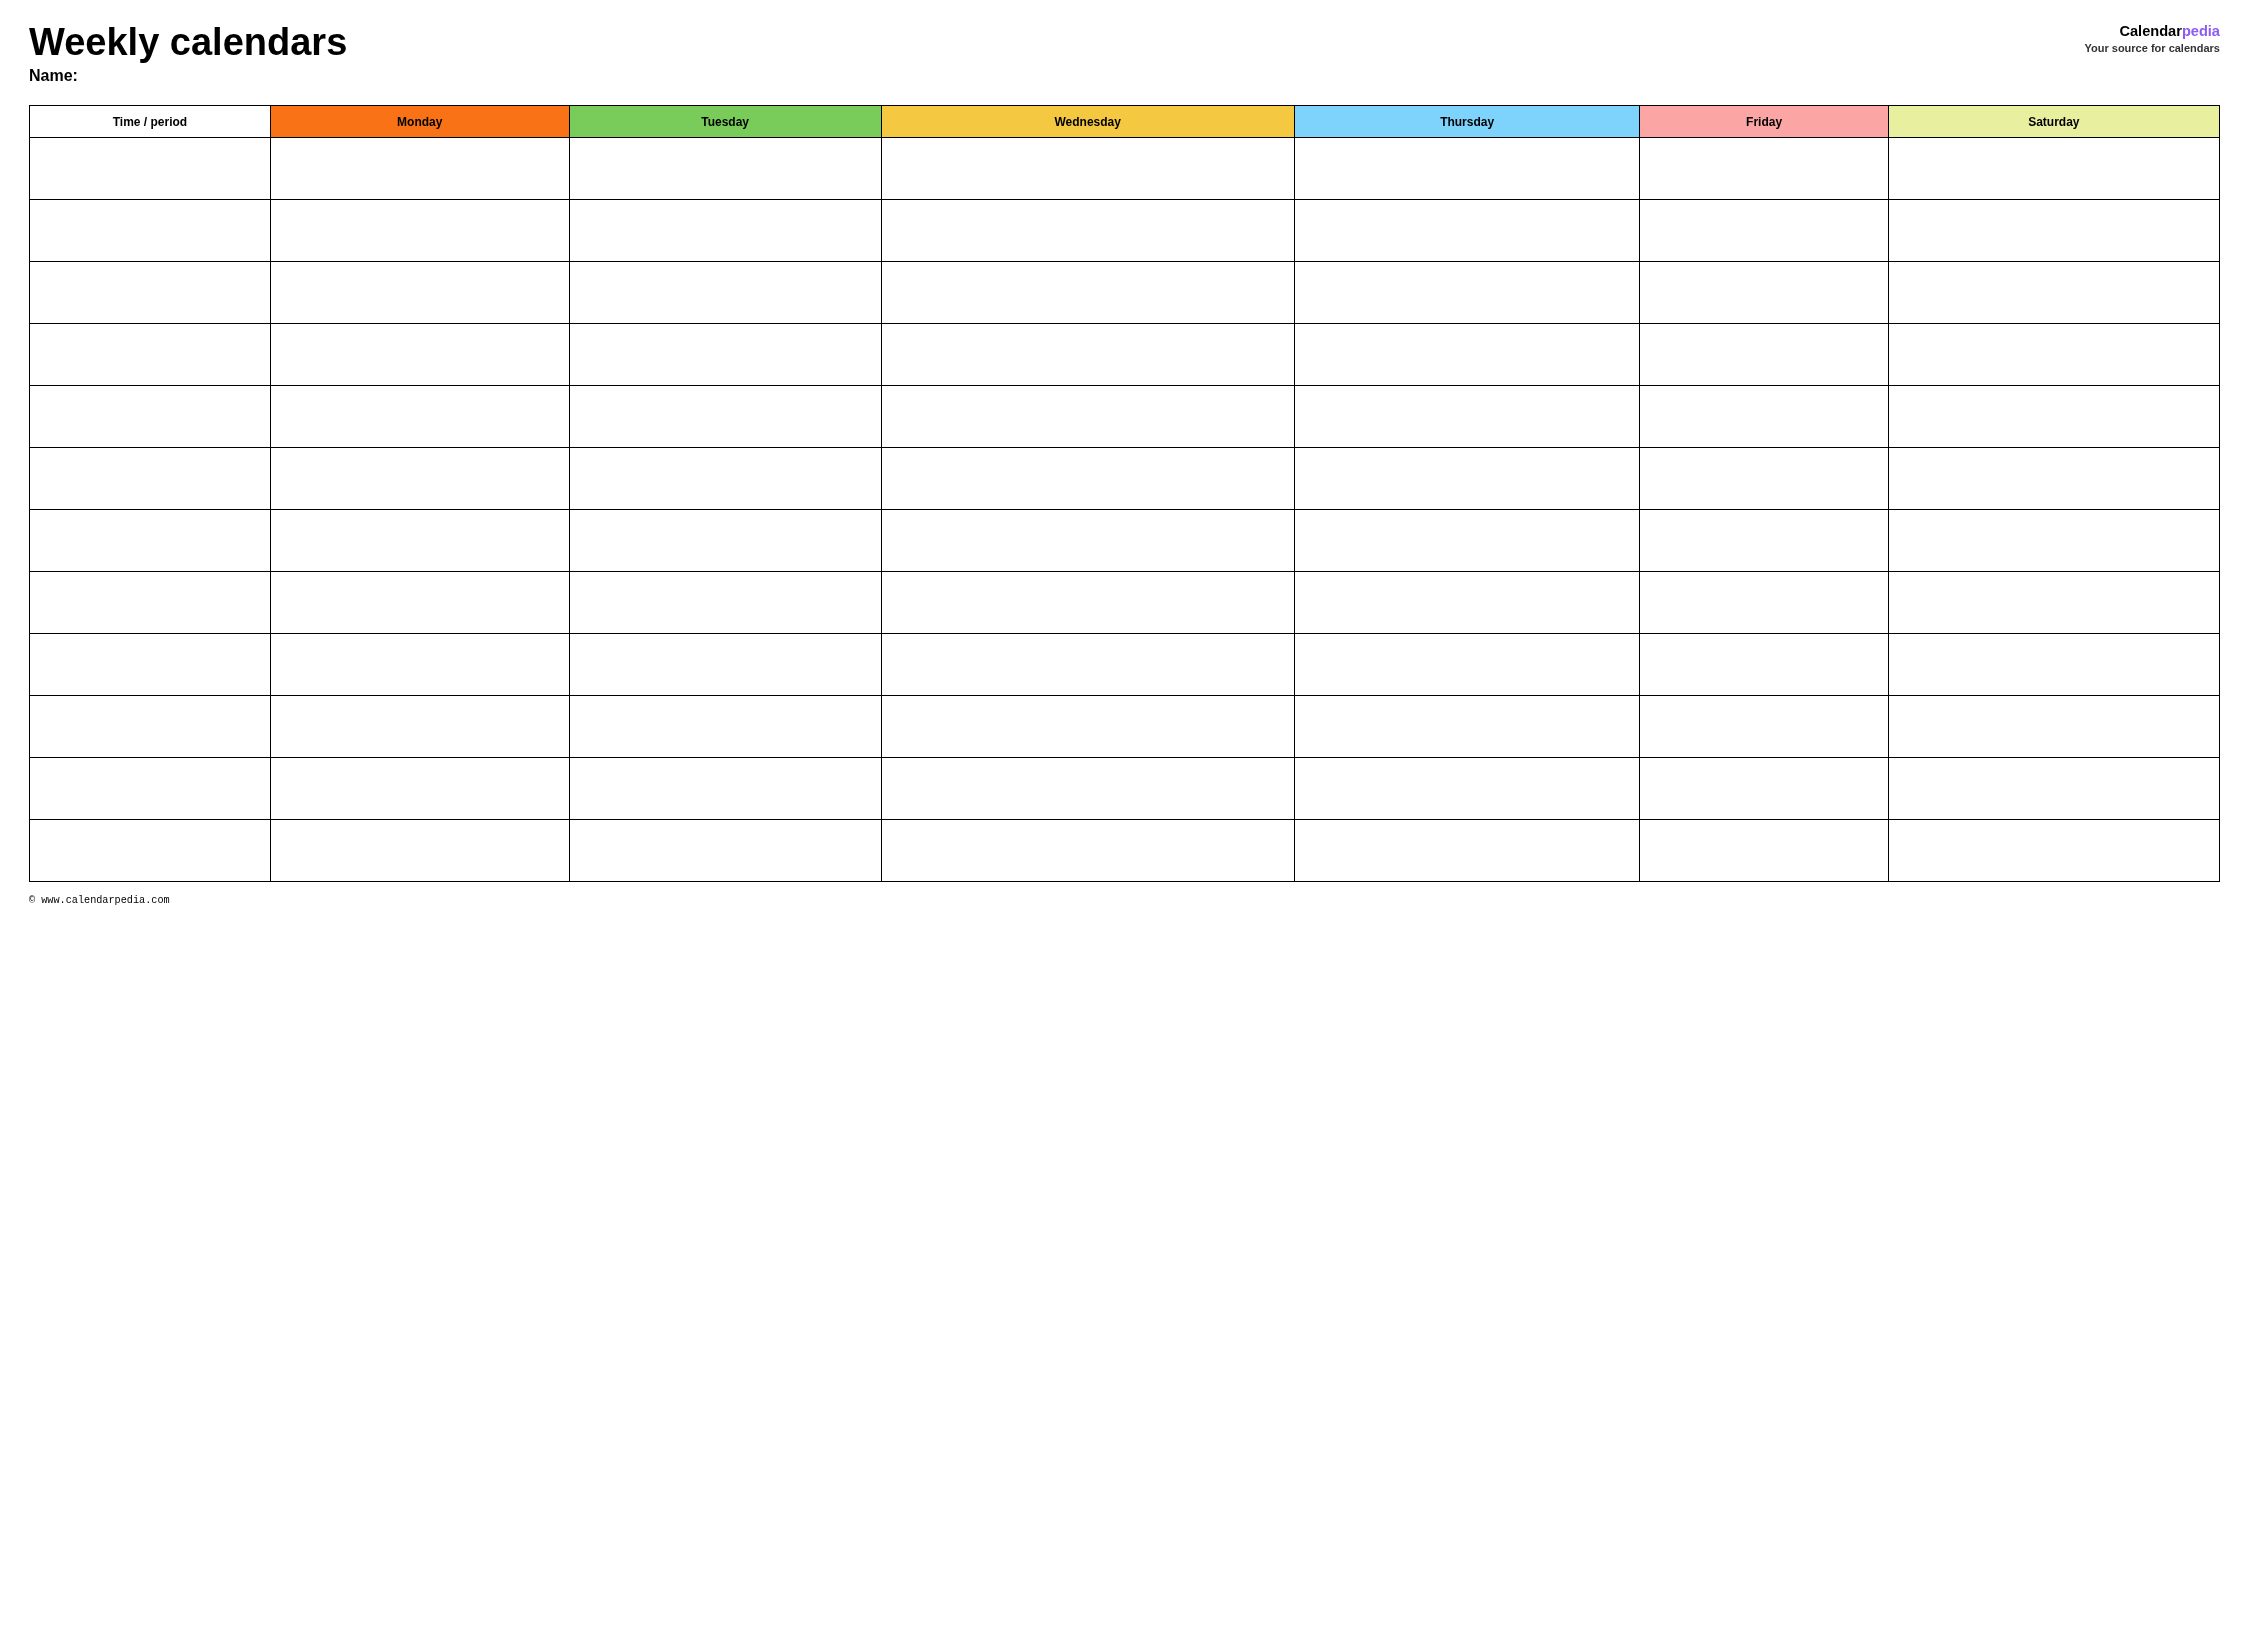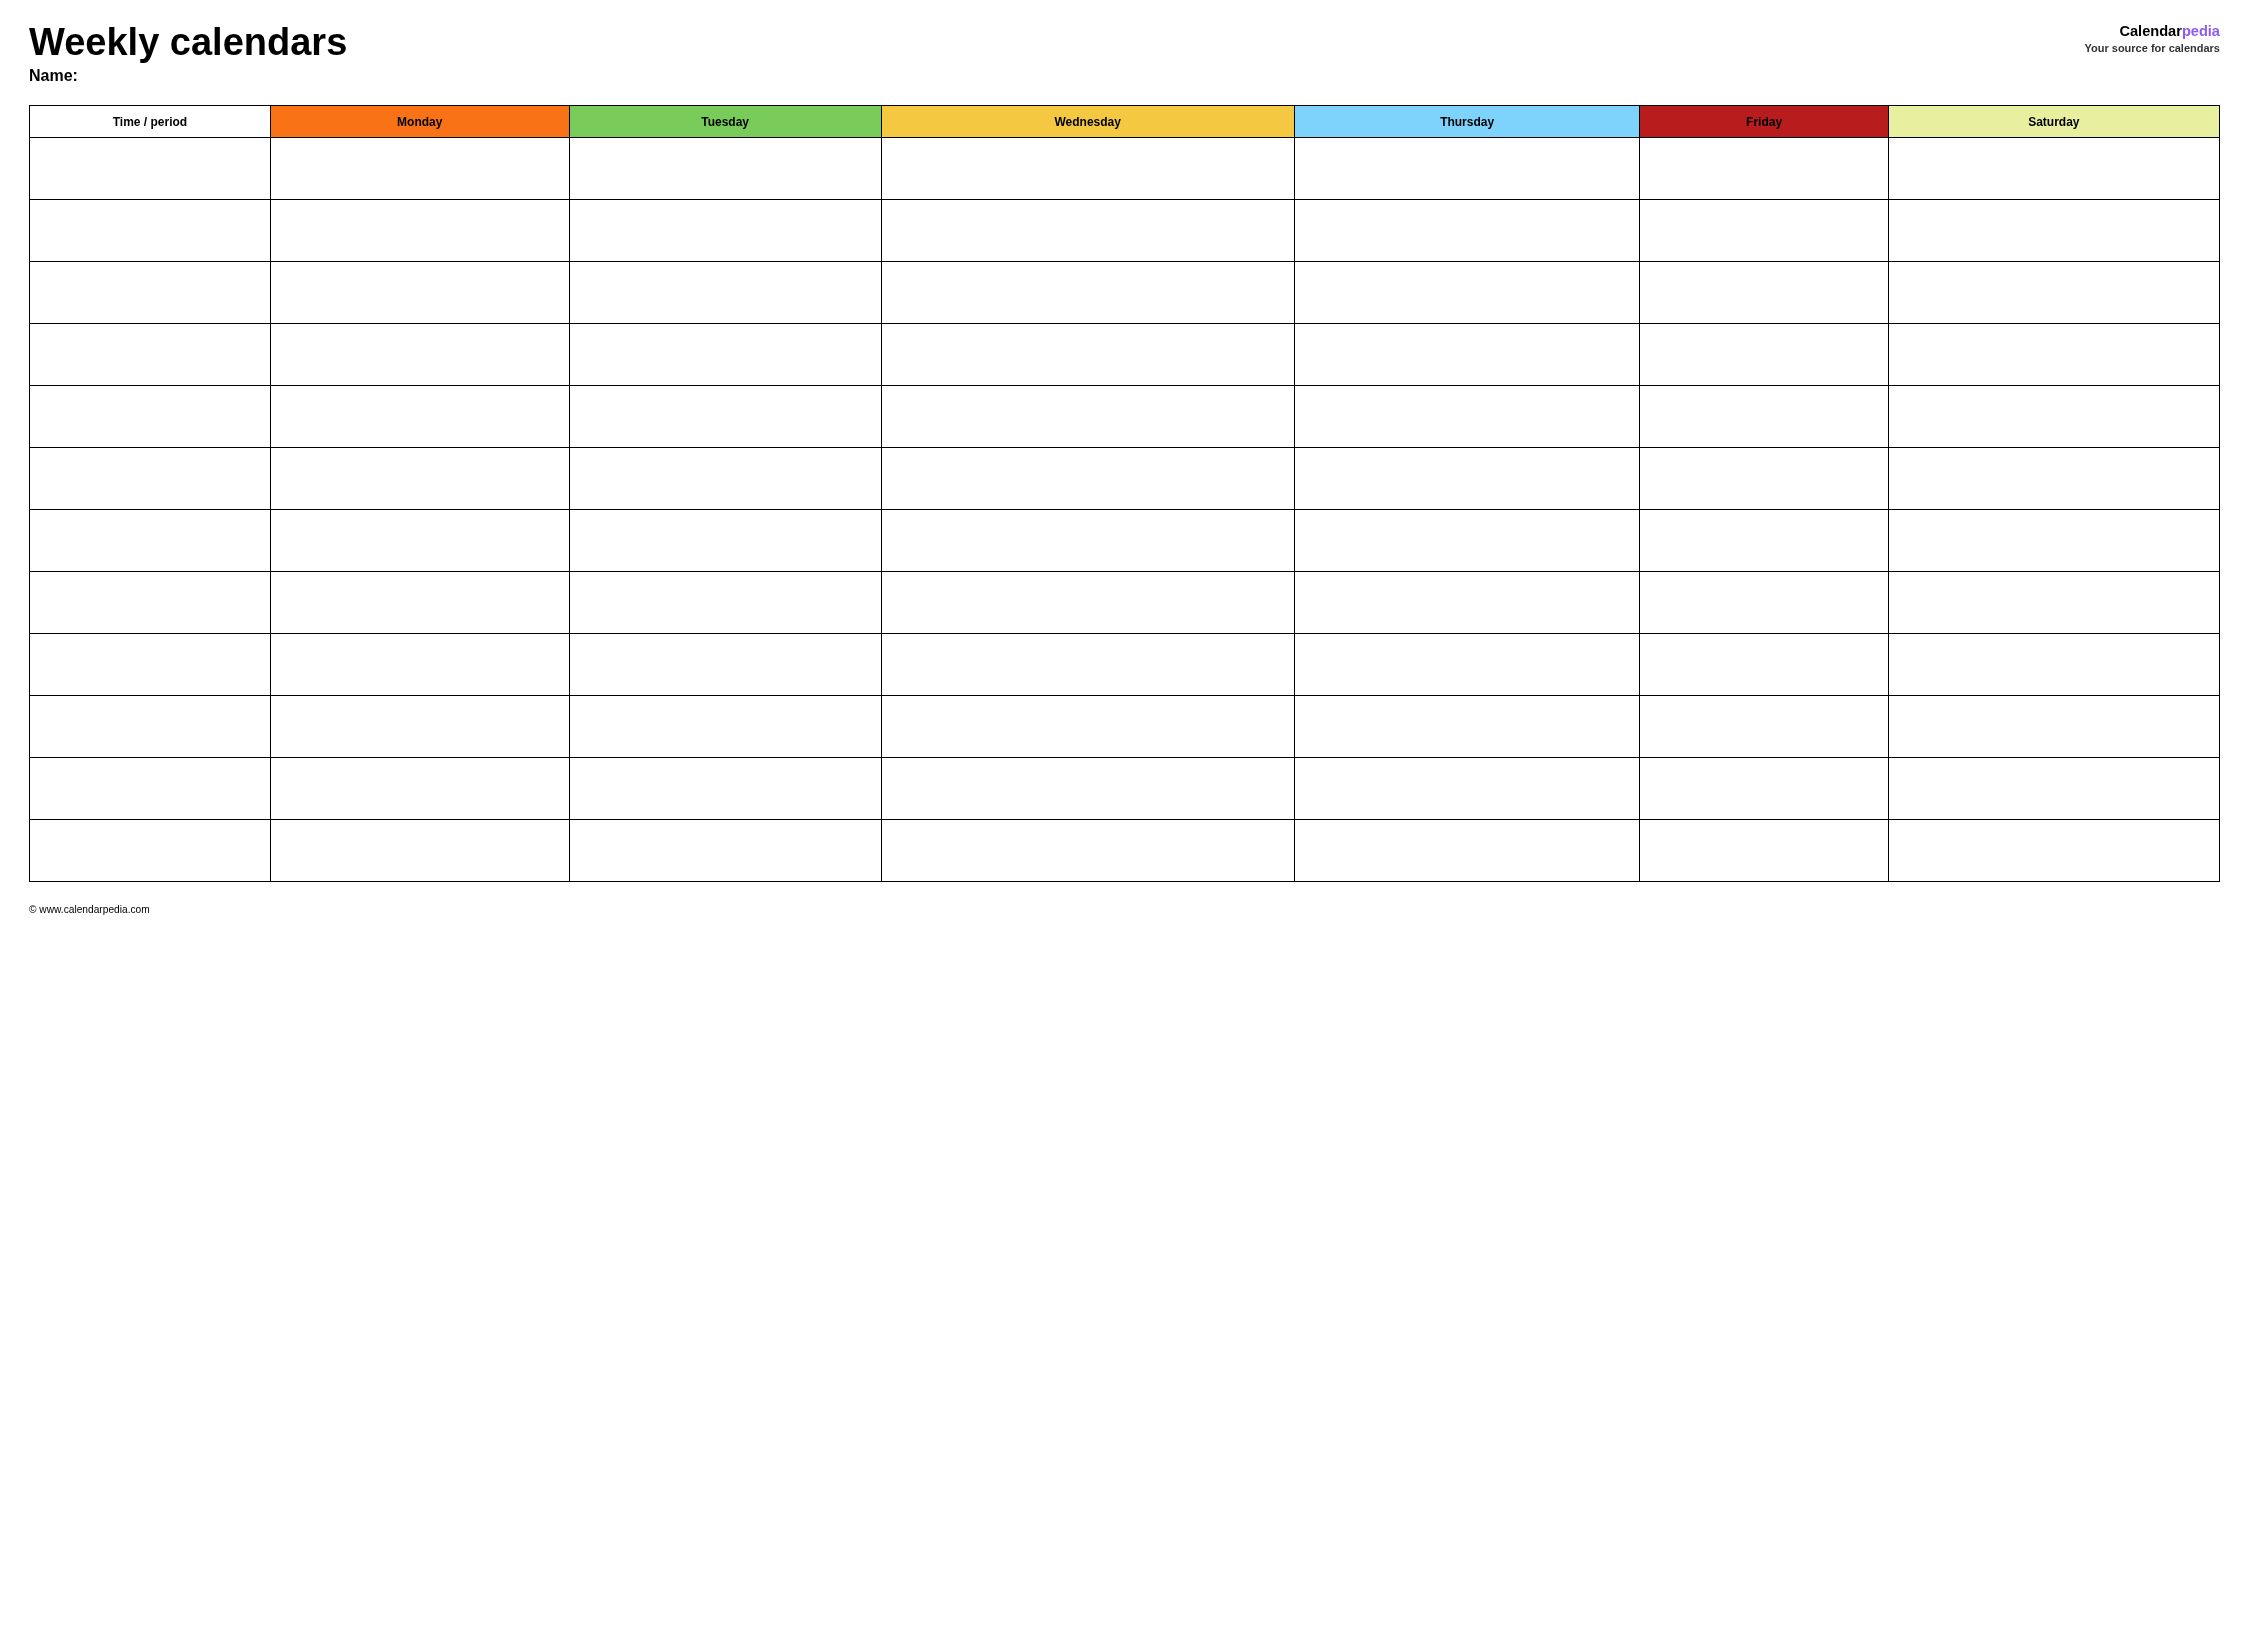--- a/index.html
+++ b/index.html
@@ -102,35 +102,36 @@
     .col-wednesday {
       background: #f5c842;
     }
 
     .col-thursday {
       background: #7dd3fc;
       margin-top: 40px;
     }
 
     .col-friday {
-      background: #b91c1c;
+      background: #fca5a5;
     }
 
     .col-saturday {
       background: #e8f0a0;
     }
 
     .schedule-table tbody td {
       background: #ffffff;
     }
 
     .footer {
-      margin-top: 22px;
+      margin-top: 13px;
       font-size: 10.2px;
       color: #000000;
+      font-family: Liberation Mono, monospace;
     }
   </style>
 </head>
 <body>
 
 <div class="page-header">
   <div class="title-area">
     <h1>Weekly calendars</h1>
     <div class="name-row">Name:</div>
   </div>

